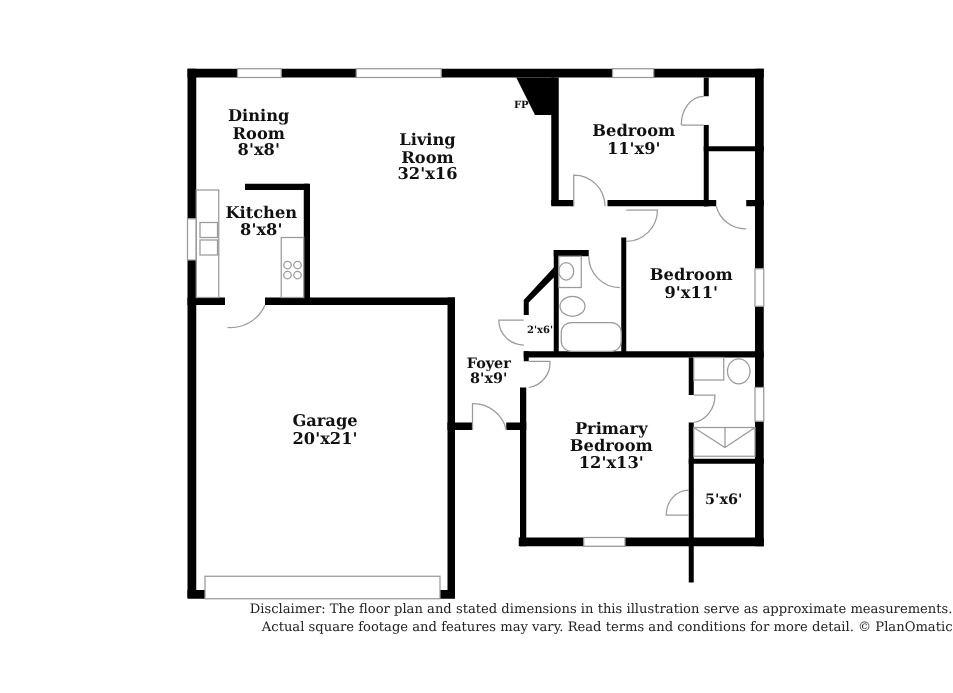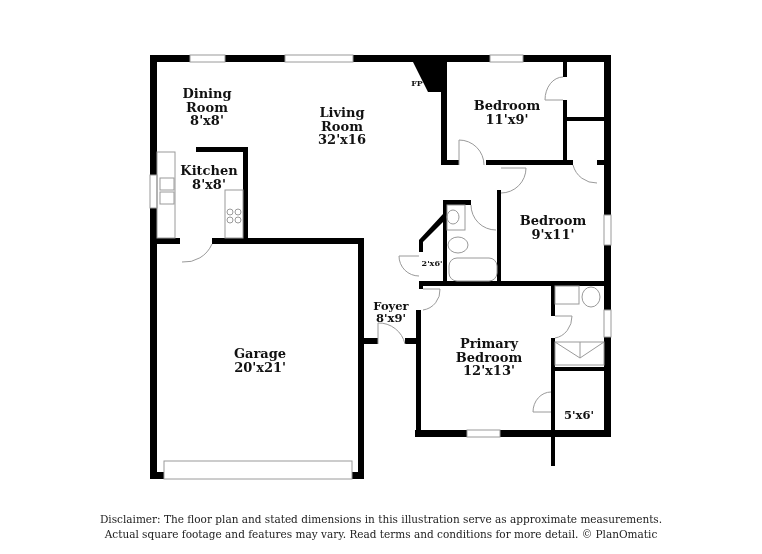--- a/index.html
+++ b/index.html
@@ -1,23 +1,23 @@
 <!DOCTYPE html>
 <html><head>
   <meta charset="utf-8">
   <style>
     html, body { margin:0; padding:0; background:#ffffff; }
     body { width:762px; height:554px; position:relative; overflow:hidden; font-family:"DejaVu Serif", serif; }
     #plan { position:absolute; left:0; top:0; width:762px; height:554px; }
     .label { position:absolute; text-align:center; font-family:"DejaVu Serif", serif; font-weight:bold; color:#111; line-height:1.05; transform:translateX(-50%); white-space:nowrap; }
     .label span { display:block; }
     .lg { font-size:13px; }
-    .md { font-size:11.5px;margin-top:16px; }
+    .md { font-size:11.5px; }
     .sm { font-size:8px; }
-    .disclaimer { position:absolute; left:0; width:762px; top:512px; text-align:center; font-family:"DejaVu Serif", serif; font-size:10.5px; color:#222; line-height:15px; }
+    .disclaimer { position:absolute; left:0; width:762px; top:480px; text-align:right; font-family:"DejaVu Serif", serif; font-size:10.5px; color:#222; line-height:15px; }
     .disclaimer span { display:block; }
   </style>
 </head>
 <body>
 
 <svg id="plan" viewBox="0 0 762 554" xmlns="http://www.w3.org/2000/svg">
   <g fill="#000">
 
     <rect x="150" y="55" width="461" height="7"></rect>
 
@@ -139,21 +139,21 @@
   <span>Bedroom</span>
   <span>9'x11'</span>
 </div>
 <div class="label sm" style="left:432px;top:259px;">
   <span>2'x6'</span>
 </div>
 <div class="label md" style="left:391px;top:284px;">
   <span>Foyer</span>
   <span>8'x9'</span>
 </div>
-<div class="label lg" style="left:260px;top:347px;text-align:right;">
+<div class="label lg" style="left:260px;top:331px;">
   <span>Garage</span>
   <span>20'x21'</span>
 </div>
 <div class="label lg" style="left:489px;top:337px;">
   <span>Primary</span>
   <span>Bedroom</span>
   <span>12'x13'</span>
 </div>
 <div class="label md" style="left:579px;top:393px;">
   <span>5'x6'</span>

